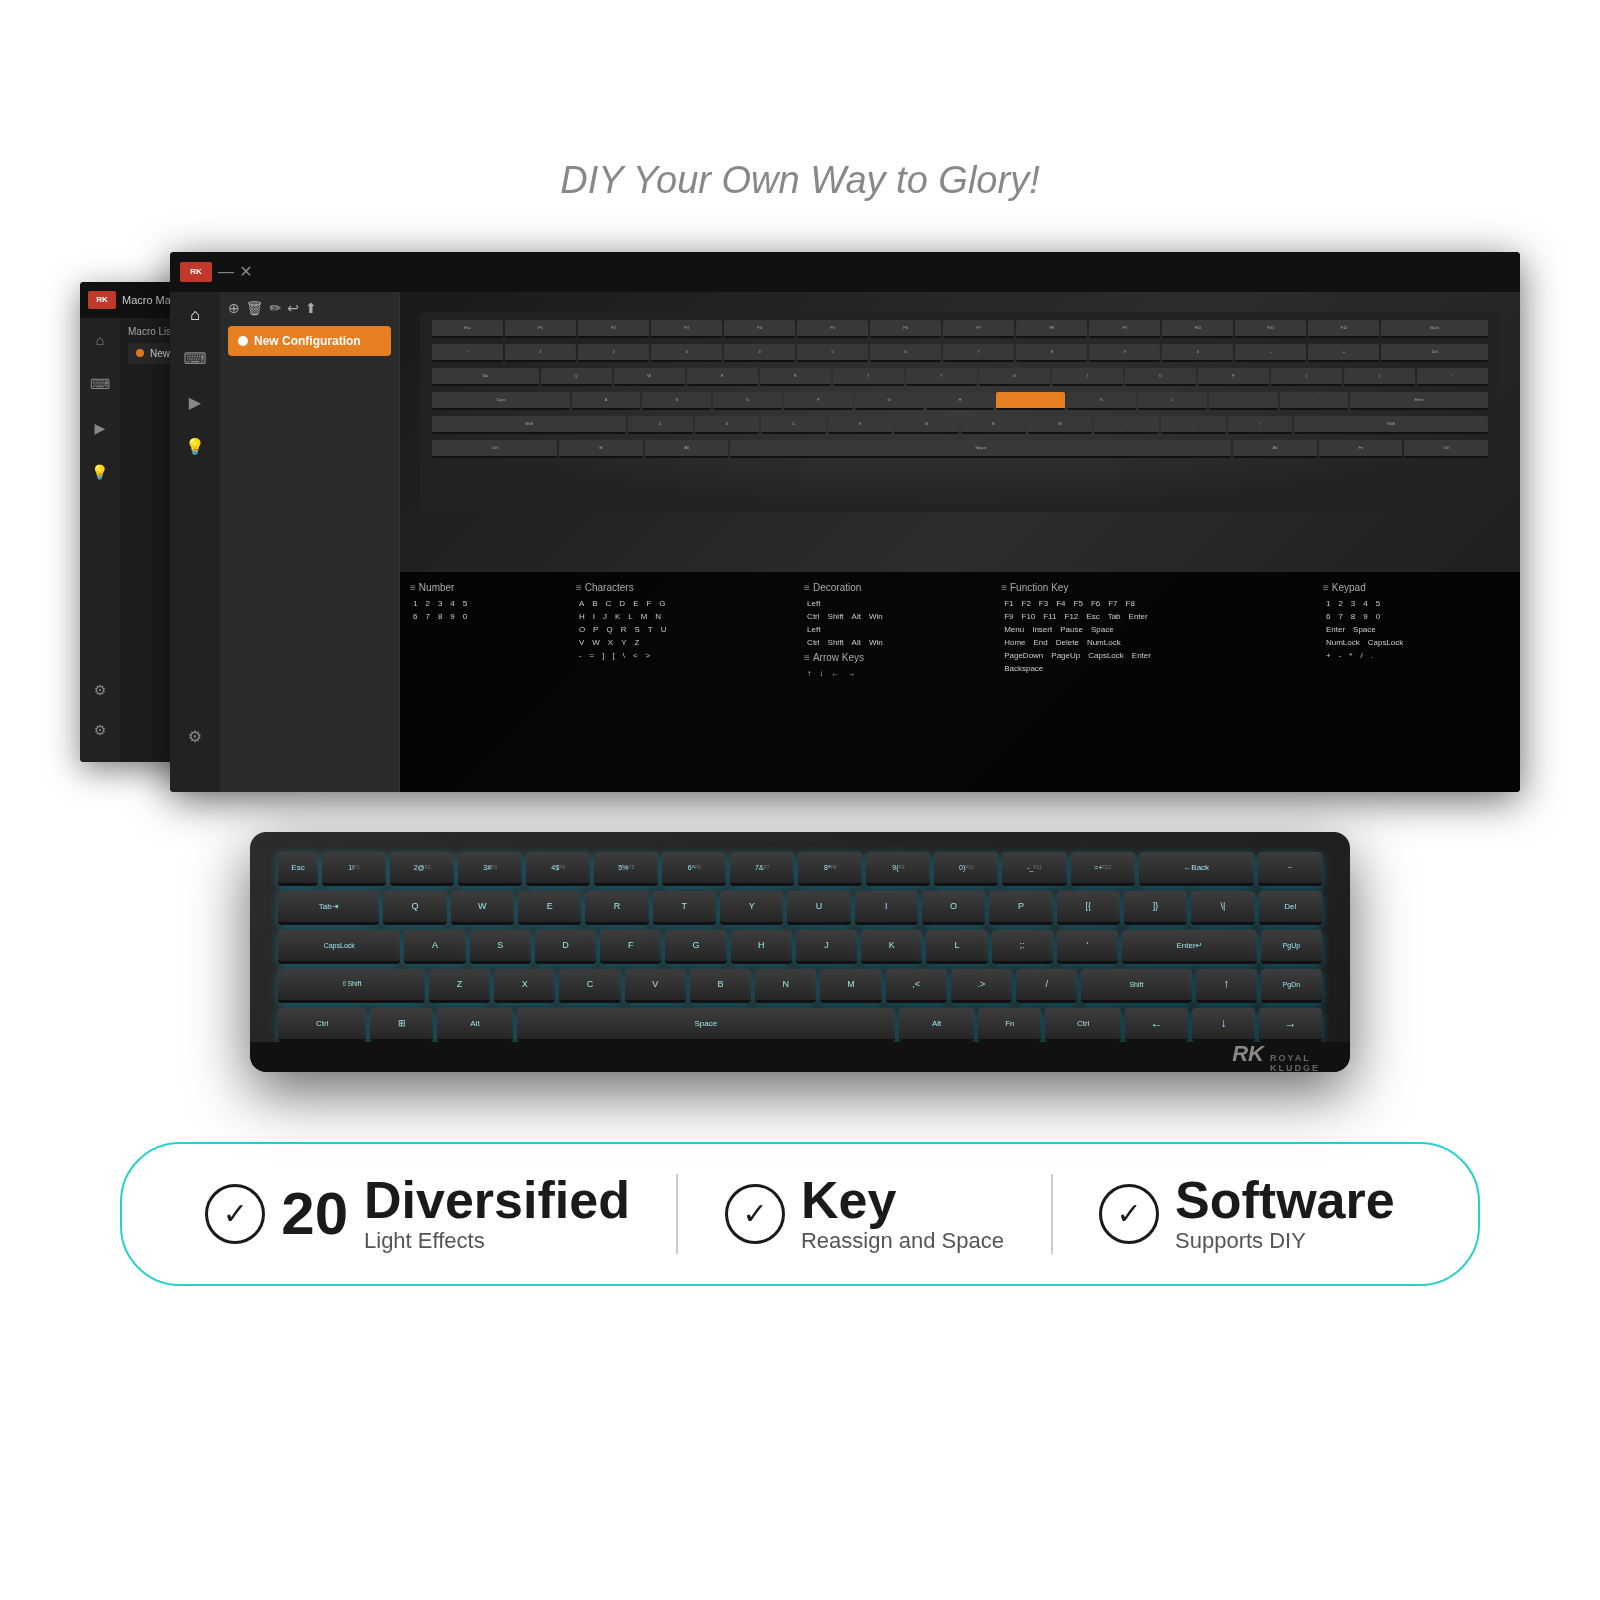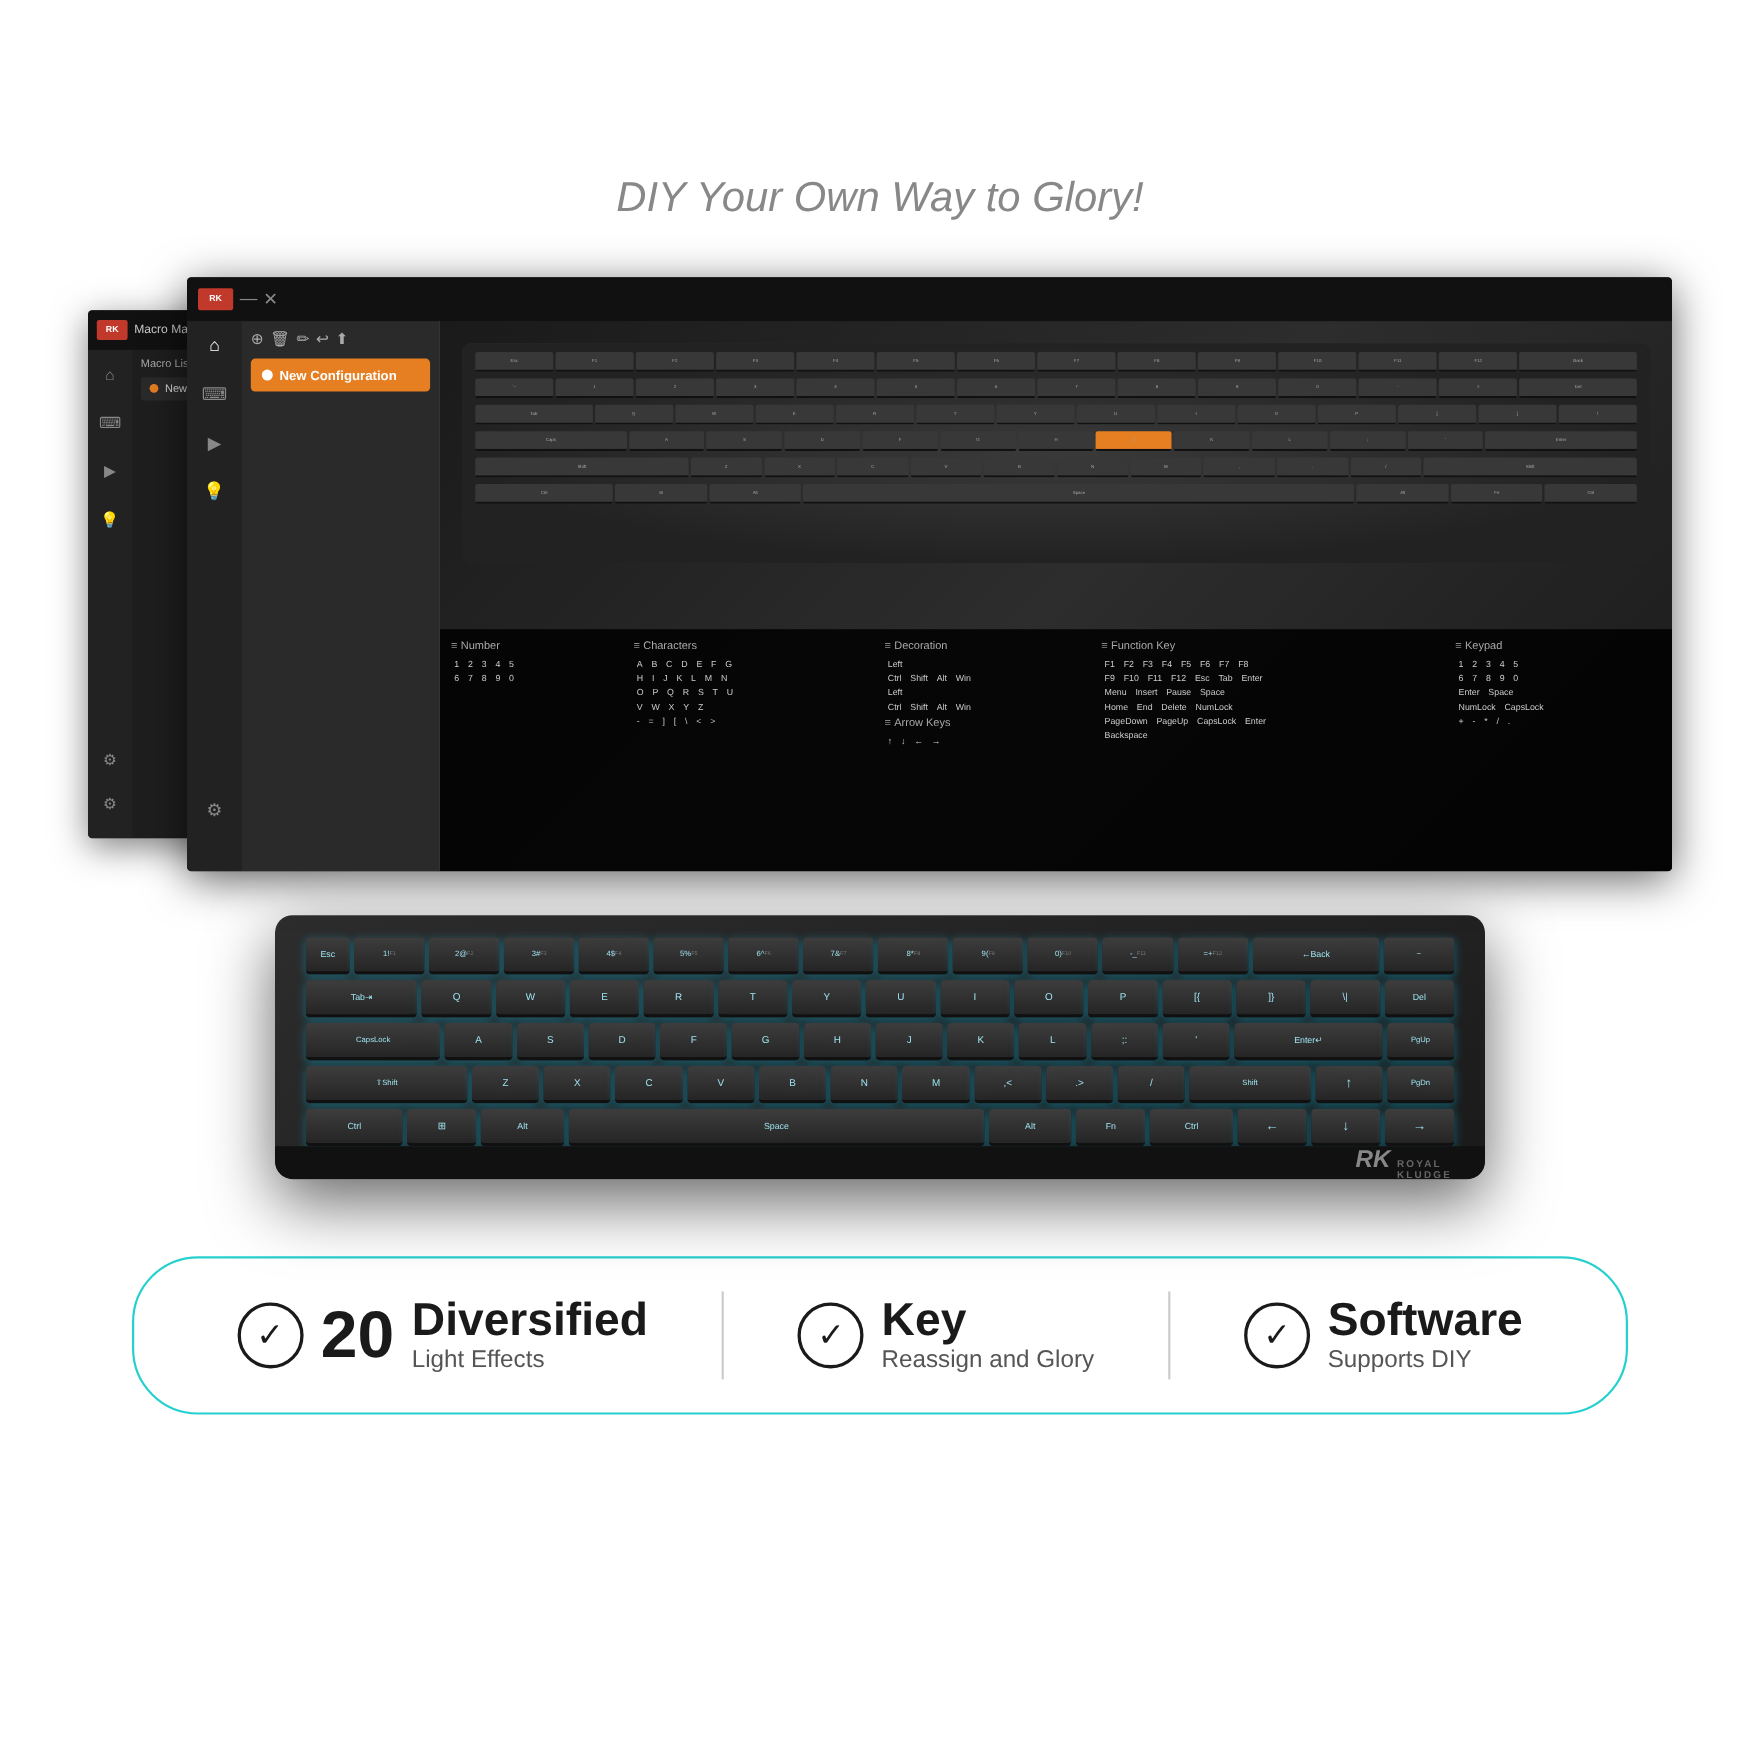--- a/index.html
+++ b/index.html
@@ -383,21 +383,21 @@
       font-size: 60px;
       font-weight: 900;
       color: #1a1a1a;
       line-height: 1;
     }
     .feature-text {
       display: flex;
       flex-direction: column;
     }
     .feature-main {
-      font-size: 42px;
+      font-size: 52px;
       font-weight: 900;
       color: #1a1a1a;
       line-height: 1;
     }
     .feature-sub {
       font-size: 22px;
       color: #555;
       margin-top: 2px;
     }
     .feature-divider {
@@ -860,21 +860,21 @@
       <span class="feature-sub">Light Effects</span>
     </div>
   </div>
 
   <div class="feature-divider"></div>
 
   <div class="feature-item">
     <div class="feature-check">✓</div>
     <div class="feature-text">
       <span class="feature-main">Key</span>
-      <span class="feature-sub">Reassign and Glory</span>
+      <span class="feature-sub">Reassign and Space</span>
     </div>
   </div>
 
   <div class="feature-divider"></div>
 
   <div class="feature-item">
     <div class="feature-check">✓</div>
     <div class="feature-text">
       <span class="feature-main">Software</span>
       <span class="feature-sub">Supports DIY</span>

